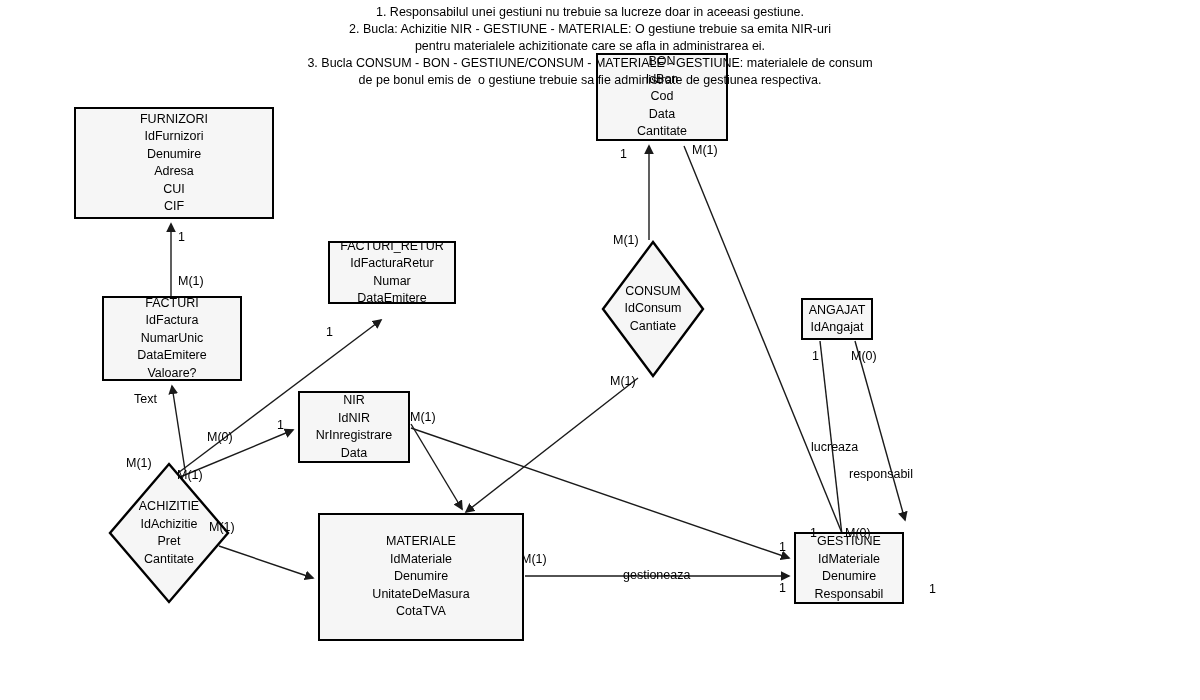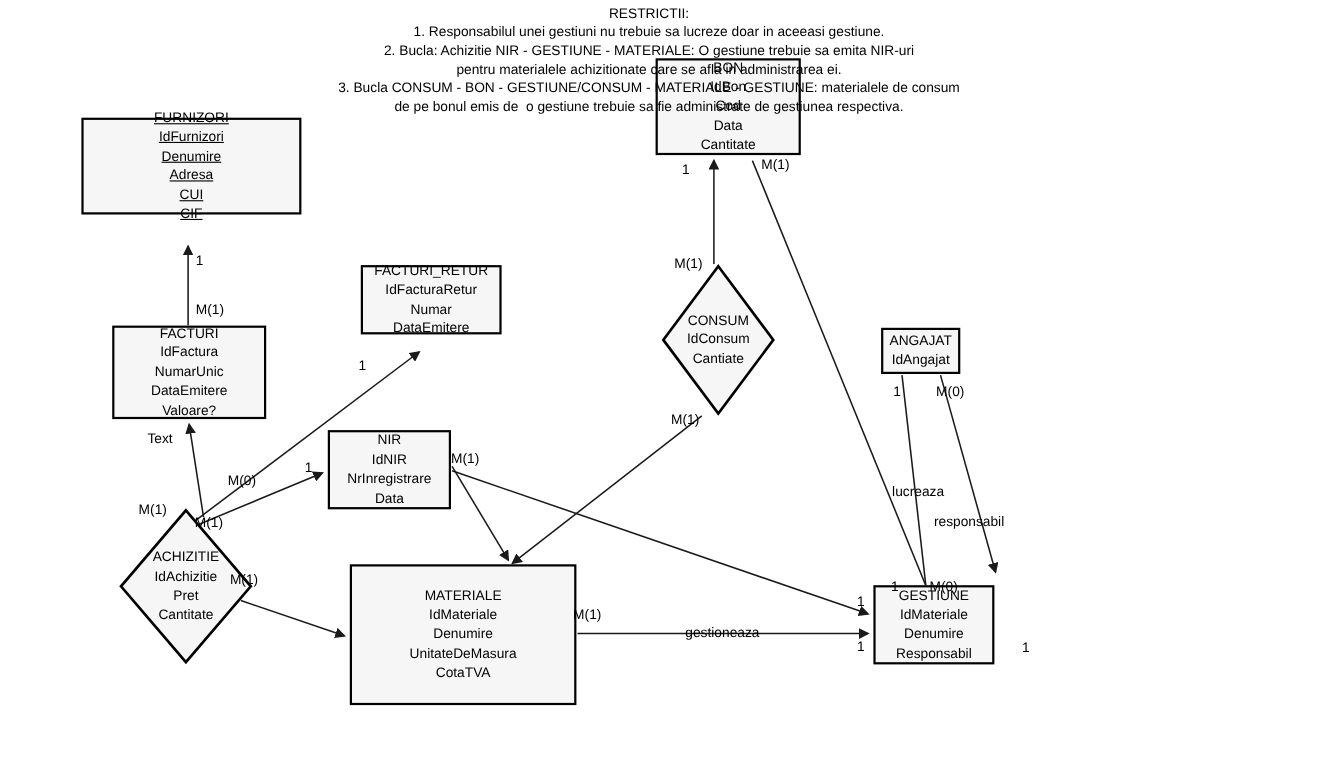--- a/index.html
+++ b/index.html
@@ -78,21 +78,20 @@
     line-height: 14px;
     white-space: nowrap;
     z-index: 6;
     background: transparent;
   }
 </style>
 </head>
 <body>
 
 <div id="restrictions">
-  <div>RESTRICTII:</div>
   <div>1. Responsabilul unei gestiuni nu trebuie sa lucreze doar in aceeasi gestiune.</div>
   <div>2. Bucla: Achizitie NIR - GESTIUNE - MATERIALE: O gestiune trebuie sa emita NIR-uri</div>
   <div>pentru materialele achizitionate care se afla in administrarea ei.</div>
   <div>3. Bucla CONSUM - BON - GESTIUNE/CONSUM - MATERIALE - GESTIUNE: materialele de consum</div>
   <div>de pe bonul emis de  o gestiune trebuie sa fie administrate de gestiunea respectiva.</div>
 </div>
 
 <svg id="canvas" viewBox="0 0 1200 700" xmlns="http://www.w3.org/2000/svg">
   <defs>
     <marker id="arrow" viewBox="0 0 12 12" refX="10" refY="6" markerWidth="7" markerHeight="7" orient="auto-start-reverse">
@@ -122,21 +121,21 @@
     <line x1="684" y1="146" x2="866" y2="592"></line>
 
     <line x1="638" y1="378" x2="466" y2="512"></line>
 
     <line x1="820" y1="341" x2="843" y2="544"></line>
 
     <line x1="855" y1="341" x2="905" y2="520"></line>
   </g>
 </svg>
 
-<div class="entity" style="left:74px; top:107px; width:200px; height:88px;text-decoration:underline;">
+<div class="entity" style="left:74px; top:107px; width:200px; height:112px;">
   <div class="ename">FURNIZORI</div>
   <div class="attr">IdFurnizori</div>
   <div class="attr">Denumire</div>
   <div class="attr">Adresa</div>
   <div class="attr">CUI</div>
   <div class="attr">CIF</div>
 </div>
 
 <div class="entity" style="left:102px; top:296px; width:140px; height:85px;">
   <div class="ename">FACTURI</div>

